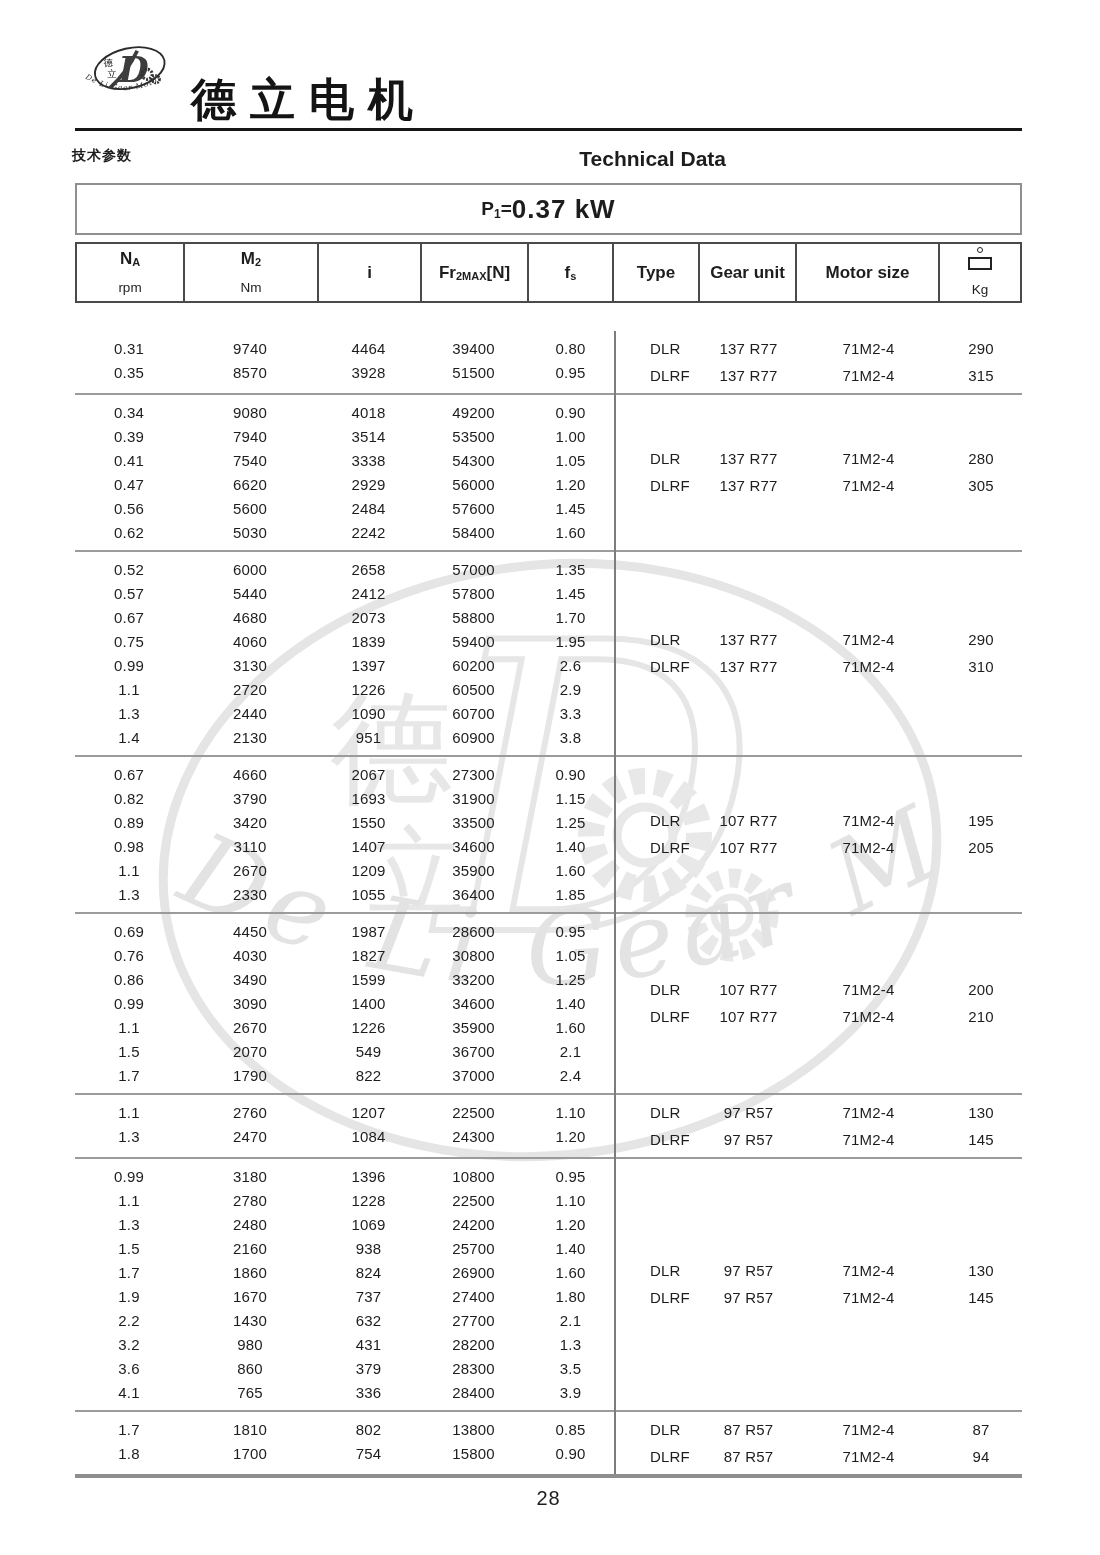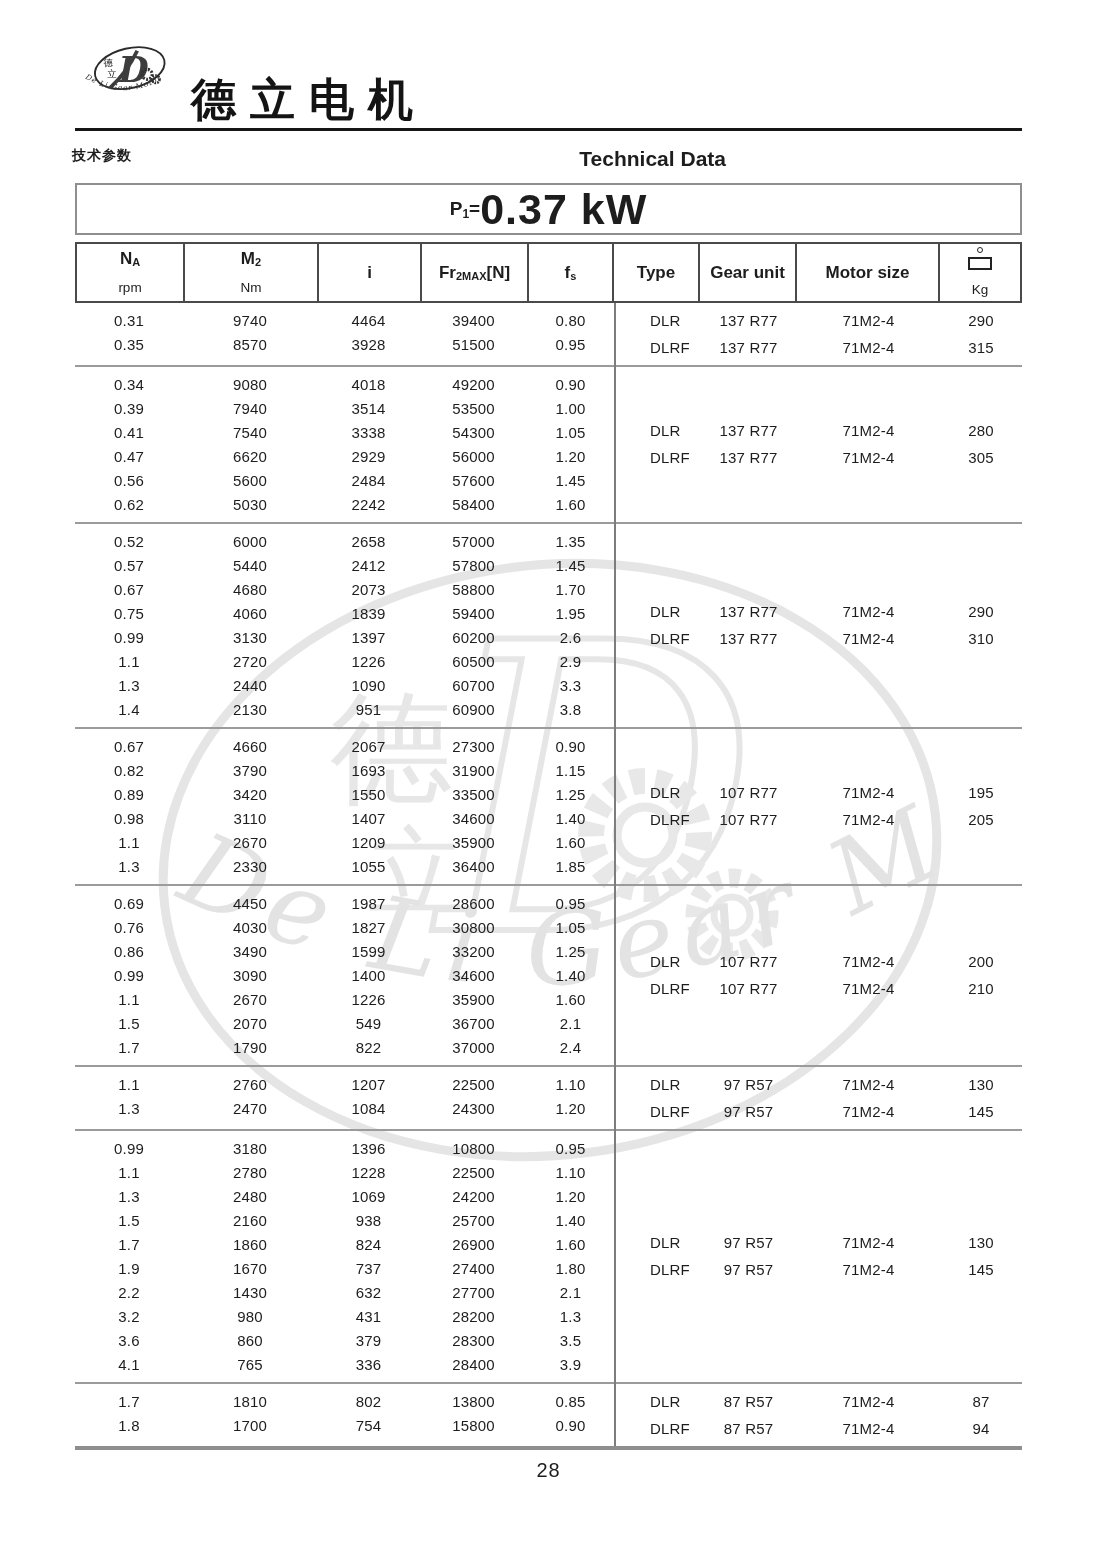--- a/index.html
+++ b/index.html
@@ -25,42 +25,42 @@
   
   .section-row { position:relative; margin-top:14px; height:30px; }
   .section-cn { position:absolute; left:-3px; top:2px; font-size:14px; font-weight:bold; letter-spacing:1px; }
   .section-en { position:absolute; left:61%; transform:translateX(-50%); top:2px; font-size:21px; font-weight:bold; }
 
   
   .power-box { margin-top:8px; height:48px; border:2px solid #8f8f8f;
     display:flex; align-items:center; justify-content:center; background:transparent; }
   .p1-prefix { font-size:19px; font-weight:bold; }
   .p1-prefix sub { font-size:12px; vertical-align:-0.25em; }
-  .p1-value { font-size:43px; font-weight:800; letter-spacing:1px; }
+  .p1-value { font-size:26px; font-weight:800; letter-spacing:1px; }
 
   
   .thead { margin-top:7px; height:57px; border:2px solid #4a4a4a;
     display:grid; grid-template-columns:106px 134px 103px 107px 85px 86px 97px 143px auto; }
   .th { display:flex; flex-direction:column; align-items:center; justify-content:center;
     border-left:2px solid #4a4a4a; gap:12px; }
   .th:first-child { border-left:none; }
   .th-main { font-size:17px; font-weight:bold; line-height:1.15; }
   .th-main sub { font-size:11px; vertical-align:-0.2em; }
   .th-unit { font-size:13.5px; line-height:1.1; }
   .th-unit:empty { display:none; }
 
   
   .kg-icon { position:relative; width:26px; height:23px; margin-bottom:1px; }
   .kg-knob { position:absolute; top:0; left:50%; transform:translateX(-50%);
     width:6px; height:6px; border:1.5px solid #222; border-radius:50%; box-sizing:border-box; }
   .kg-body { position:absolute; bottom:0; left:50%; transform:translateX(-50%);
     width:24px; height:13px; border:2px solid #222; box-sizing:border-box; background:transparent; }
 
   
-  .tbody { padding-top:0; }
+  .tbody { padding-top:28px; }
   .group { display:flex; padding:5px 0 6px; border-bottom:2px solid #9b9b9b; position:relative; }
   .group:last-child { border-bottom:none; }
   .group::after { content:""; position:absolute; left:539px; top:0; bottom:-2px; width:2px; background:#7d7d7d; }
   .group:last-child::after { bottom:0; }
   .g-left { width:539px; }
   .d-row { display:grid; grid-template-columns:108px 134px 103px 107px 87px; height:24px; align-items:center; }
   .d-cell { text-align:center; font-size:15px; letter-spacing:0.2px; }
   .g-right { width:406px; margin-left:2px; display:flex; flex-direction:column; justify-content:center; gap:3px; }
   .v-row { display:grid; grid-template-columns:84px 97px 143px 82px; height:24px; align-items:center; }
   .v-cell { font-size:15px; letter-spacing:0.2px; text-align:center; }

